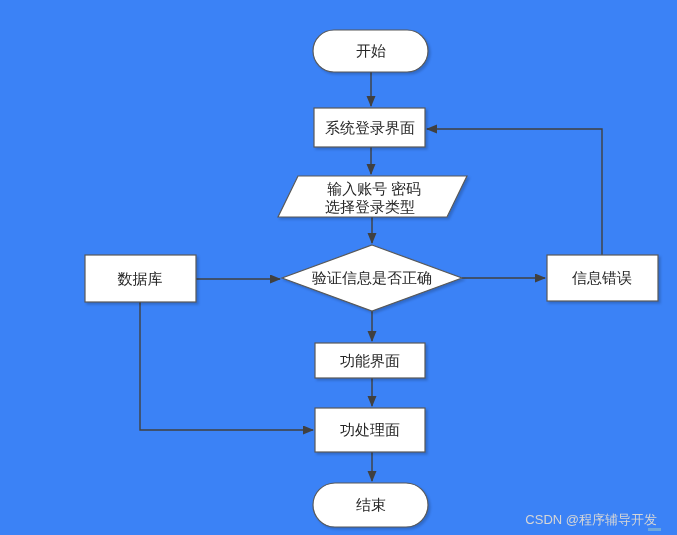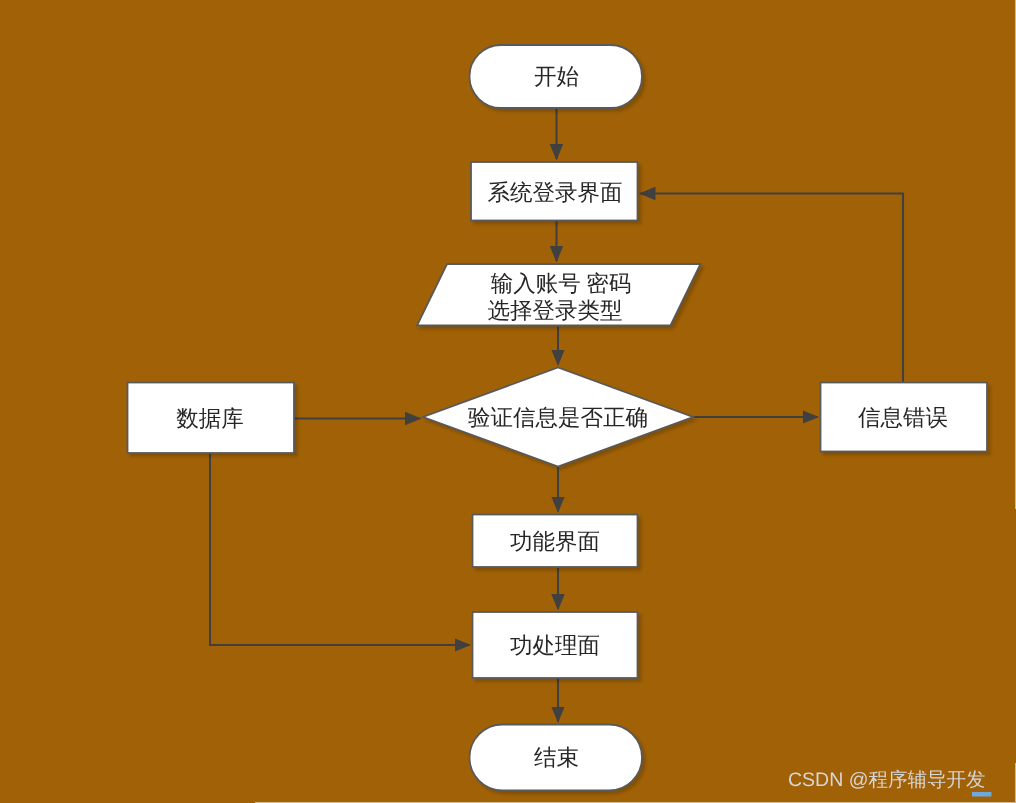--- a/index.html
+++ b/index.html
@@ -1,19 +1,19 @@
 <!DOCTYPE html>
 <html><head>
 <meta charset="utf-8">
 <style>
   html,body{margin:0;padding:0;background:#ffffff;}
   .canvas{
     position:relative;
     width:677px;height:535px;
-    background:#a16207;
+    background:#3b82f6;
     font-family:"Liberation Serif","DejaVu Serif",serif;
     overflow:hidden;
   }
   svg{position:absolute;left:0;top:0;}
   .shape{
     fill:#ffffff;
     stroke:#595959;
     stroke-width:1.2;
     filter:drop-shadow(2px 2px 1px rgba(0,0,0,0.18));
   }

